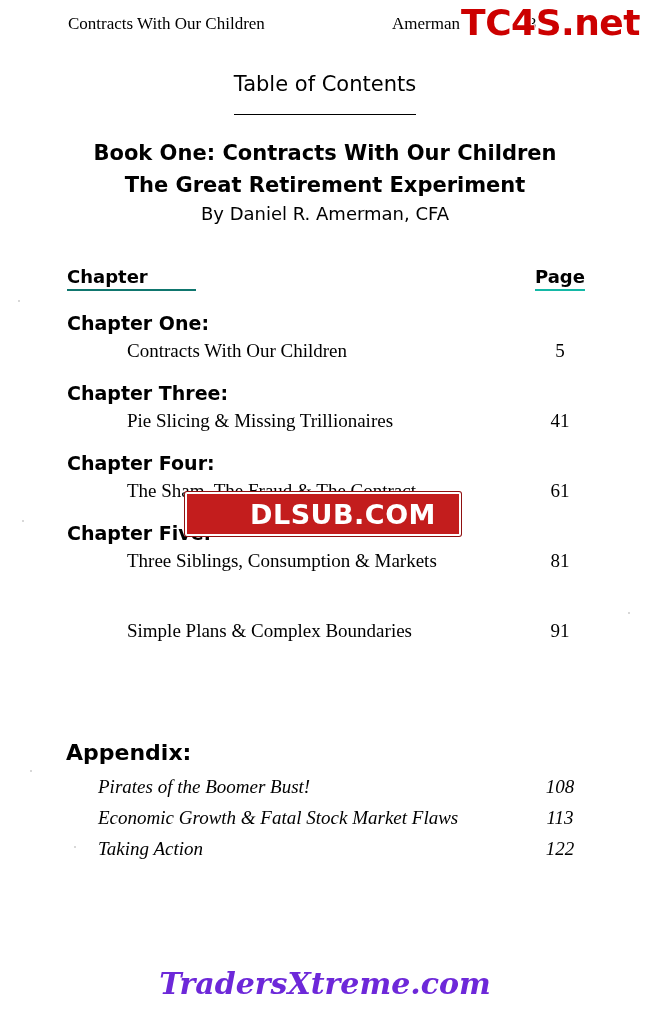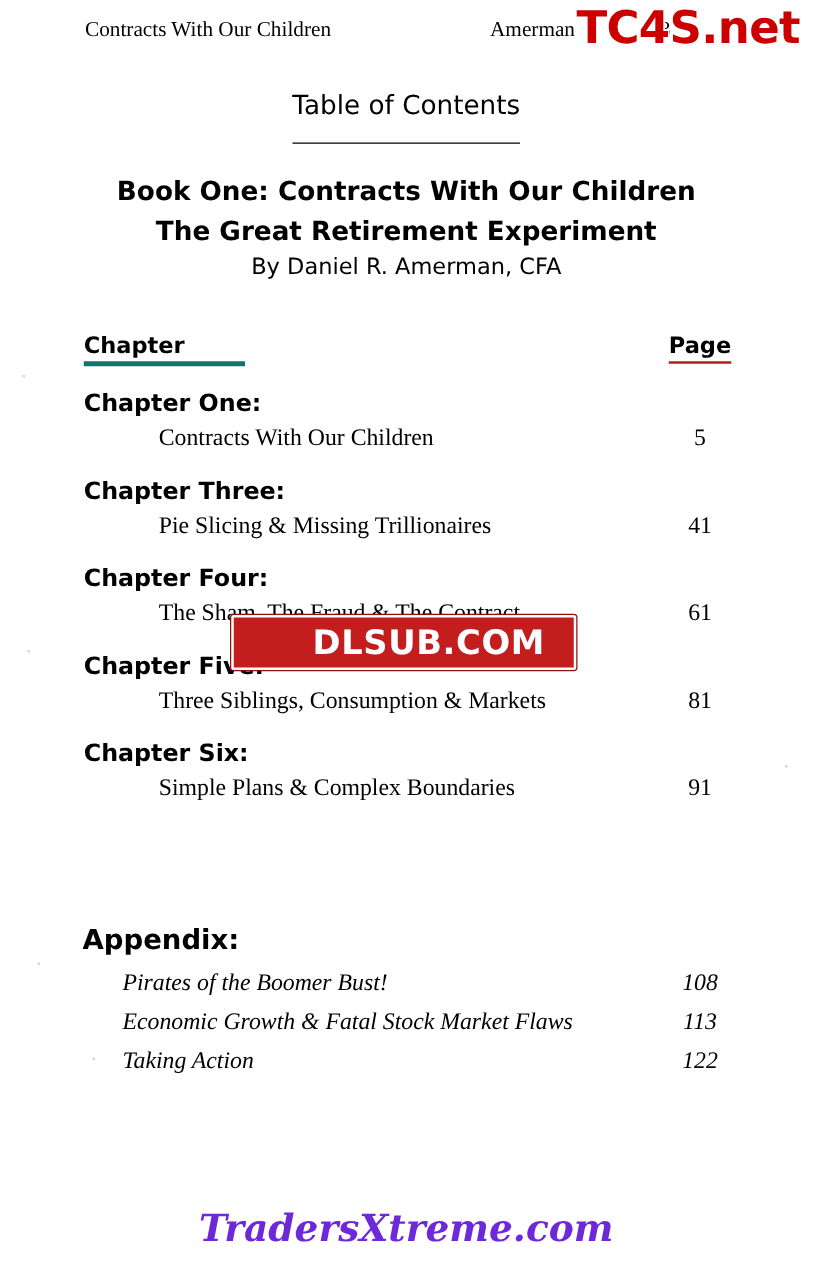--- a/index.html
+++ b/index.html
@@ -97,32 +97,32 @@
     width: 650px;
     height: 26px;
   }
   .col-head .chapter-label {
     position: absolute;
     left: 67px;
     top: 0;
     font-size: 18px;
     font-weight: bold;
     font-family: "DejaVu Sans", sans-serif;
-    border-bottom: 4px solid #0f766e;
+    border-bottom: 2px solid #0f766e;
     padding-right: 48px;
     padding-bottom: 2px;
   }
   .col-head .page-label {
     position: absolute;
     left: 535px;
     top: 0;
     font-size: 18px;
     font-weight: bold;
     font-family: "DejaVu Sans", sans-serif;
-    border-bottom: 2px solid #b91c1c;
+    border-bottom: 2px solid #14b8a6;
     padding-bottom: 2px;
   }
 
   
   .entries {
     position: absolute;
     top: 312px;
     left: 0;
     width: 650px;
   }
@@ -298,21 +298,20 @@
       <div class="ch-name">Chapter Four:</div>
       <div class="ch-title">The Sham, The Fraud &amp; The Contract</div>
       <div class="ch-page">61</div>
     </div>
     <div class="entry">
       <div class="ch-name">Chapter Five:</div>
       <div class="ch-title">Three Siblings, Consumption &amp; Markets</div>
       <div class="ch-page">81</div>
     </div>
     <div class="entry">
-      <div class="ch-name">Chapter Six:</div>
       <div class="ch-title">Simple Plans &amp; Complex Boundaries</div>
       <div class="ch-page">91</div>
     </div>
   </div>
 
   <div class="appendix">
     <div class="app-label">Appendix:</div>
     <div class="app-row" id="app-row-0">
       <div class="app-title">Pirates of the Boomer Bust!</div>
       <div class="app-page">108</div>

